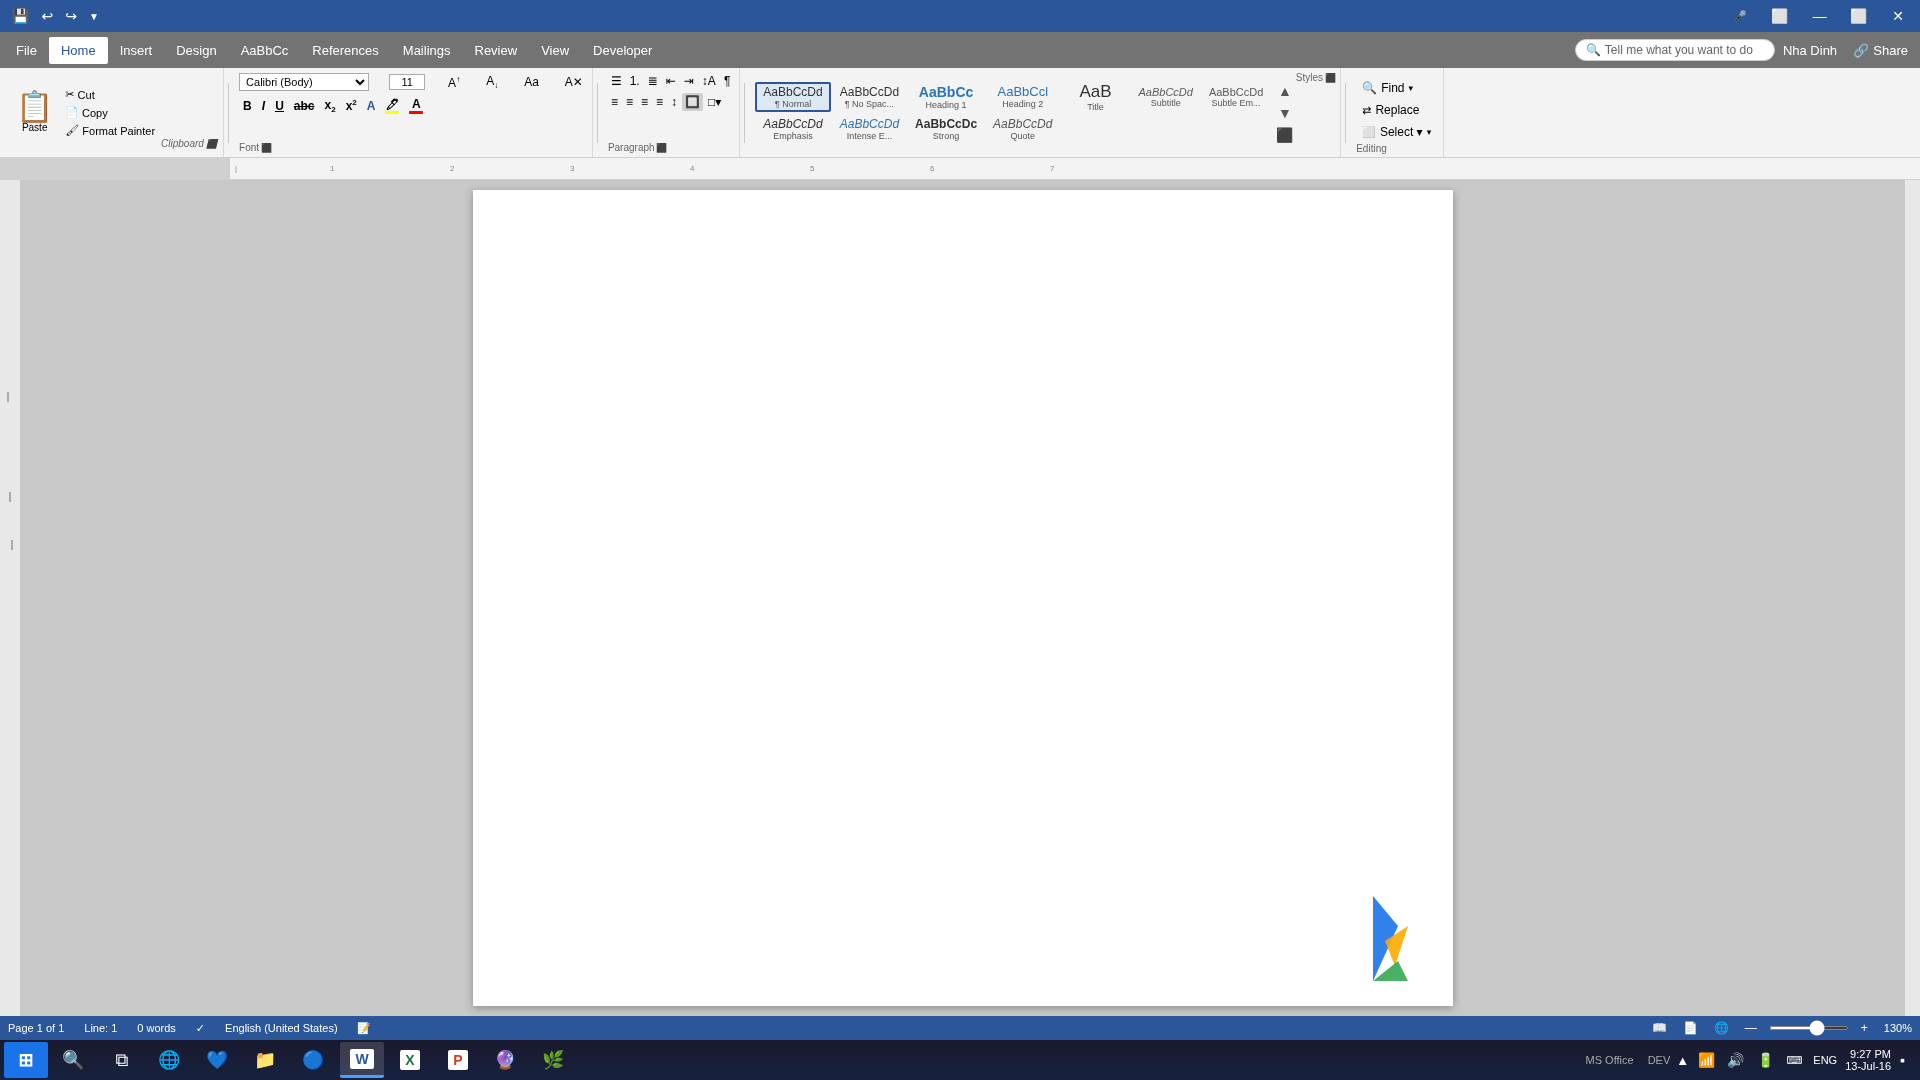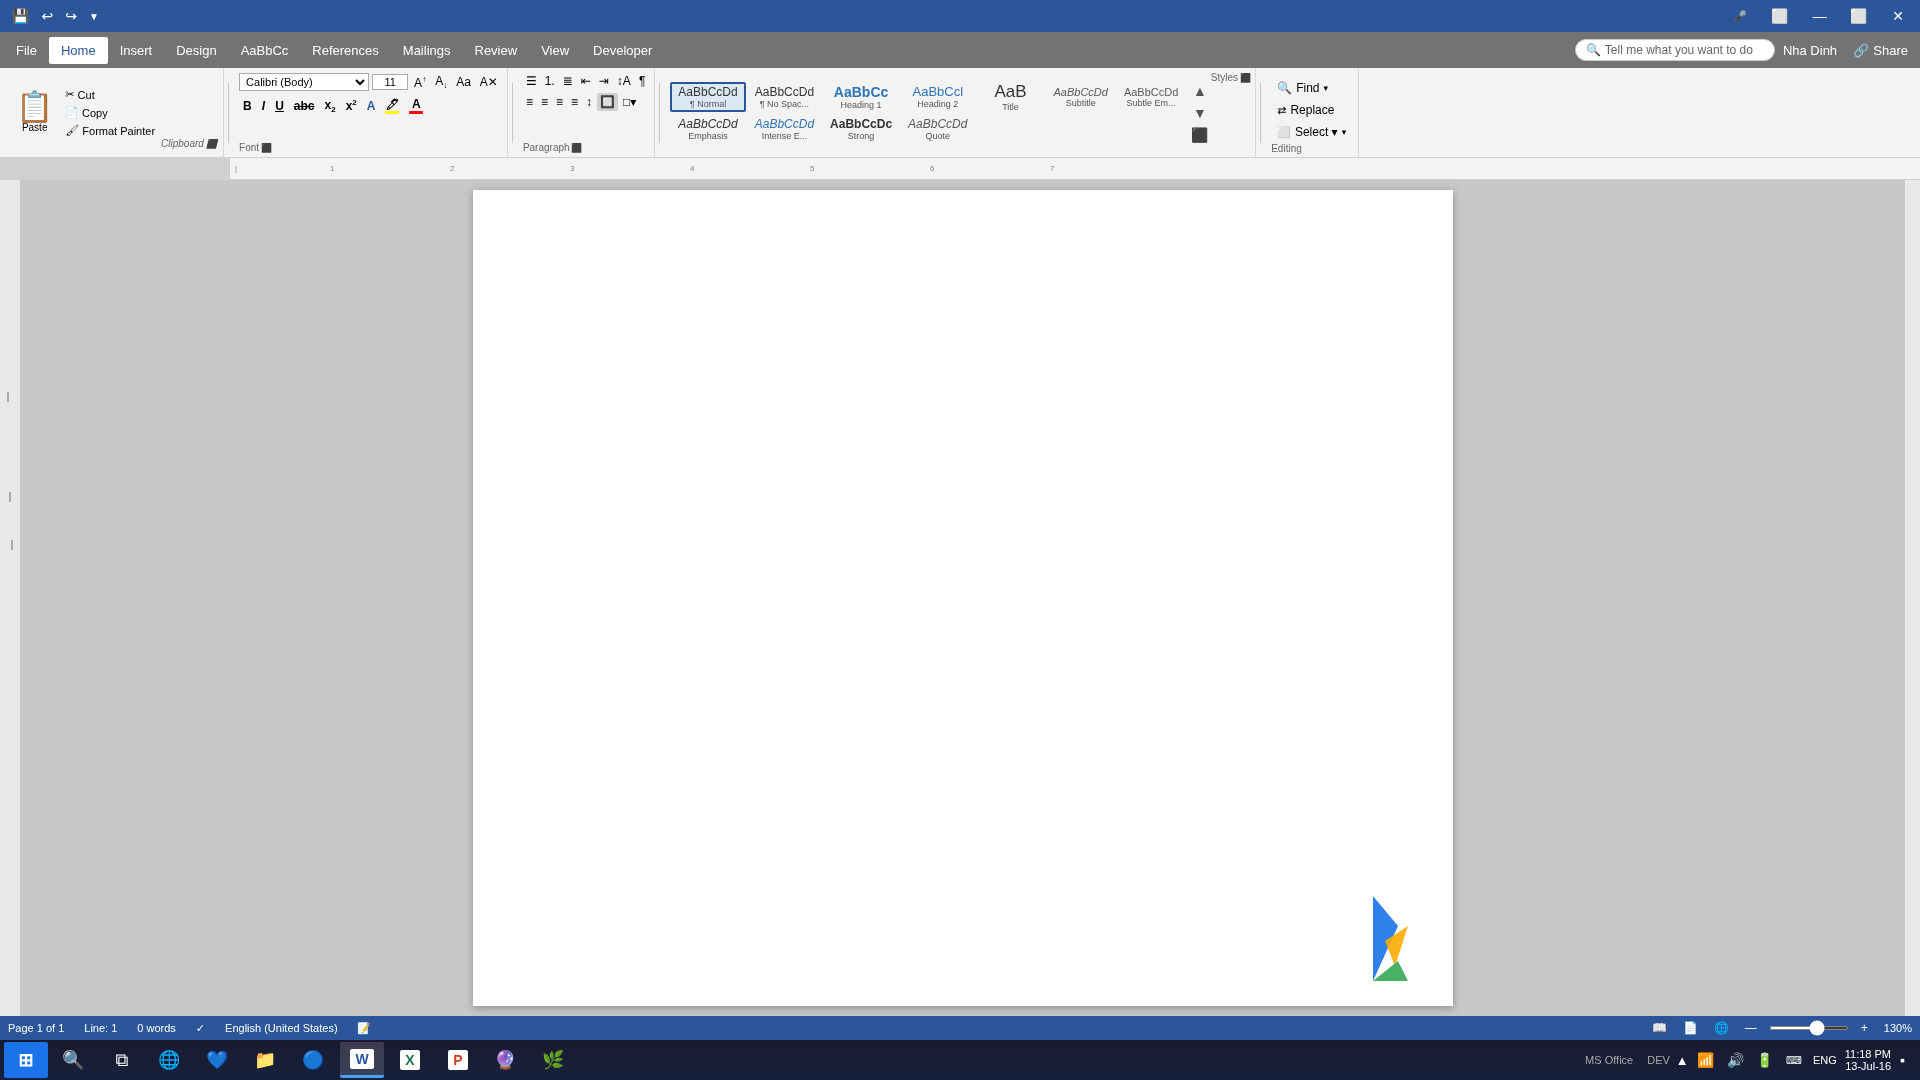--- a/index.html
+++ b/index.html
@@ -63,21 +63,21 @@
       margin-top: 2px;
       display: flex;
       align-items: center;
       gap: 2px;
     }
     .small-btns { display: flex; flex-direction: column; gap: 1px; margin-left: 2px; }
     .small-btn { display: flex; align-items: center; gap: 3px; padding: 2px 4px; cursor: pointer; border-radius: 2px; font-size: 11px; white-space: nowrap; }
 
     
     .font-controls { display: flex; flex-direction: column; gap: 3px; }
-    .font-row { display: flex; align-items: center; gap: 3px; }
+    .font-row { display: flex; align-items: center; gap: 20px; }
     select.font-select {
       font-size: 11px;
       padding: 1px 2px;
       border: 1px solid #ababab;
       background: white;
       cursor: pointer;
       width: 130px;
     }
     input.font-size {
       width: 36px;
@@ -607,18 +607,18 @@
   <div class="taskbar-right">
     <span style="color:#aaa; font-size:11px; cursor:pointer;">MS Office</span>
     <span style="color:#aaa; font-size:11px; margin-left:8px; cursor:pointer;">DEV</span>
     <span style="font-size:13px; cursor:pointer; color:white;">▲</span>
     <span class="sys-icon">📶</span>
     <span class="sys-icon">🔊</span>
     <span class="sys-icon">🔋</span>
     <span class="sys-icon" style="font-size:11px;">⌨</span>
     <span style="font-size:11px; padding:2px;">ENG</span>
     <div style="display:flex; flex-direction:column; align-items:flex-end; font-size:11px; color:white;">
-      <span>11:18 PM</span>
+      <span>9:27 PM</span>
       <span>13-Jul-16</span>
     </div>
     <span class="sys-icon">▪</span>
   </div>
 </div>
 
 </body></html>

